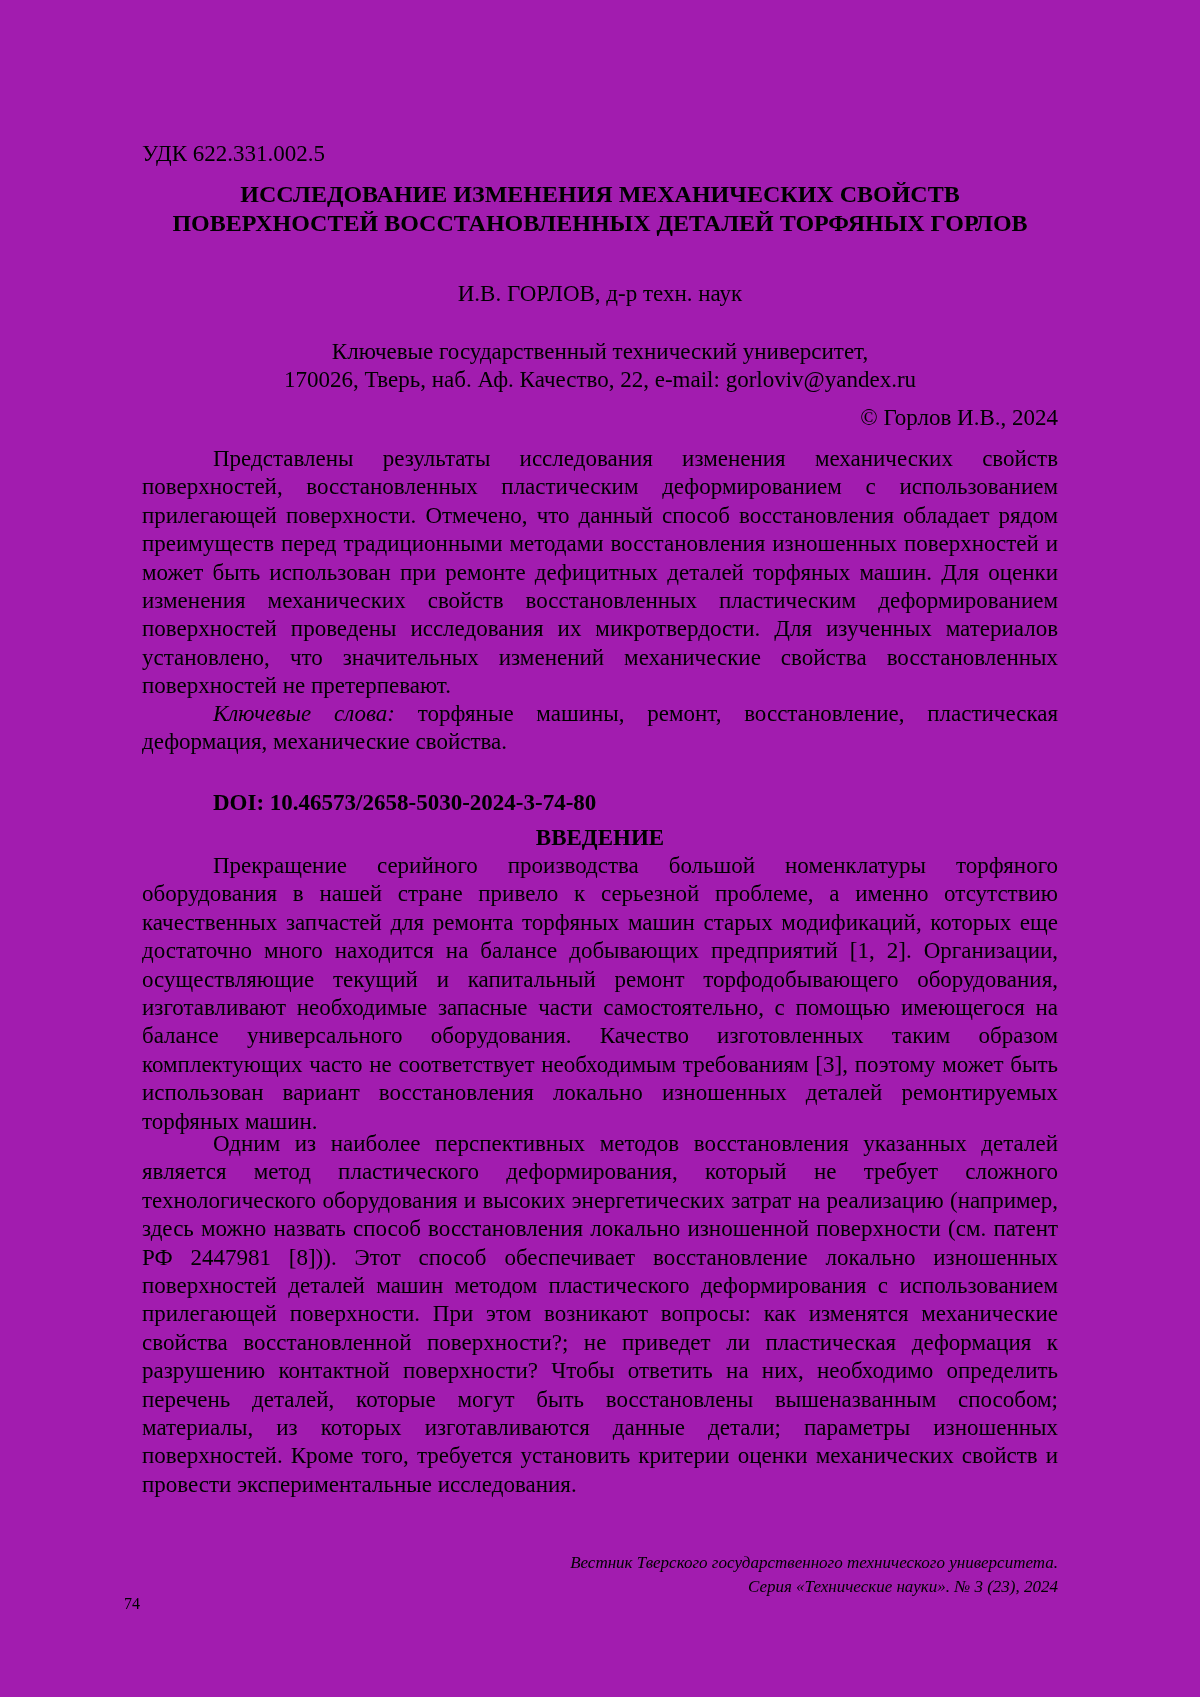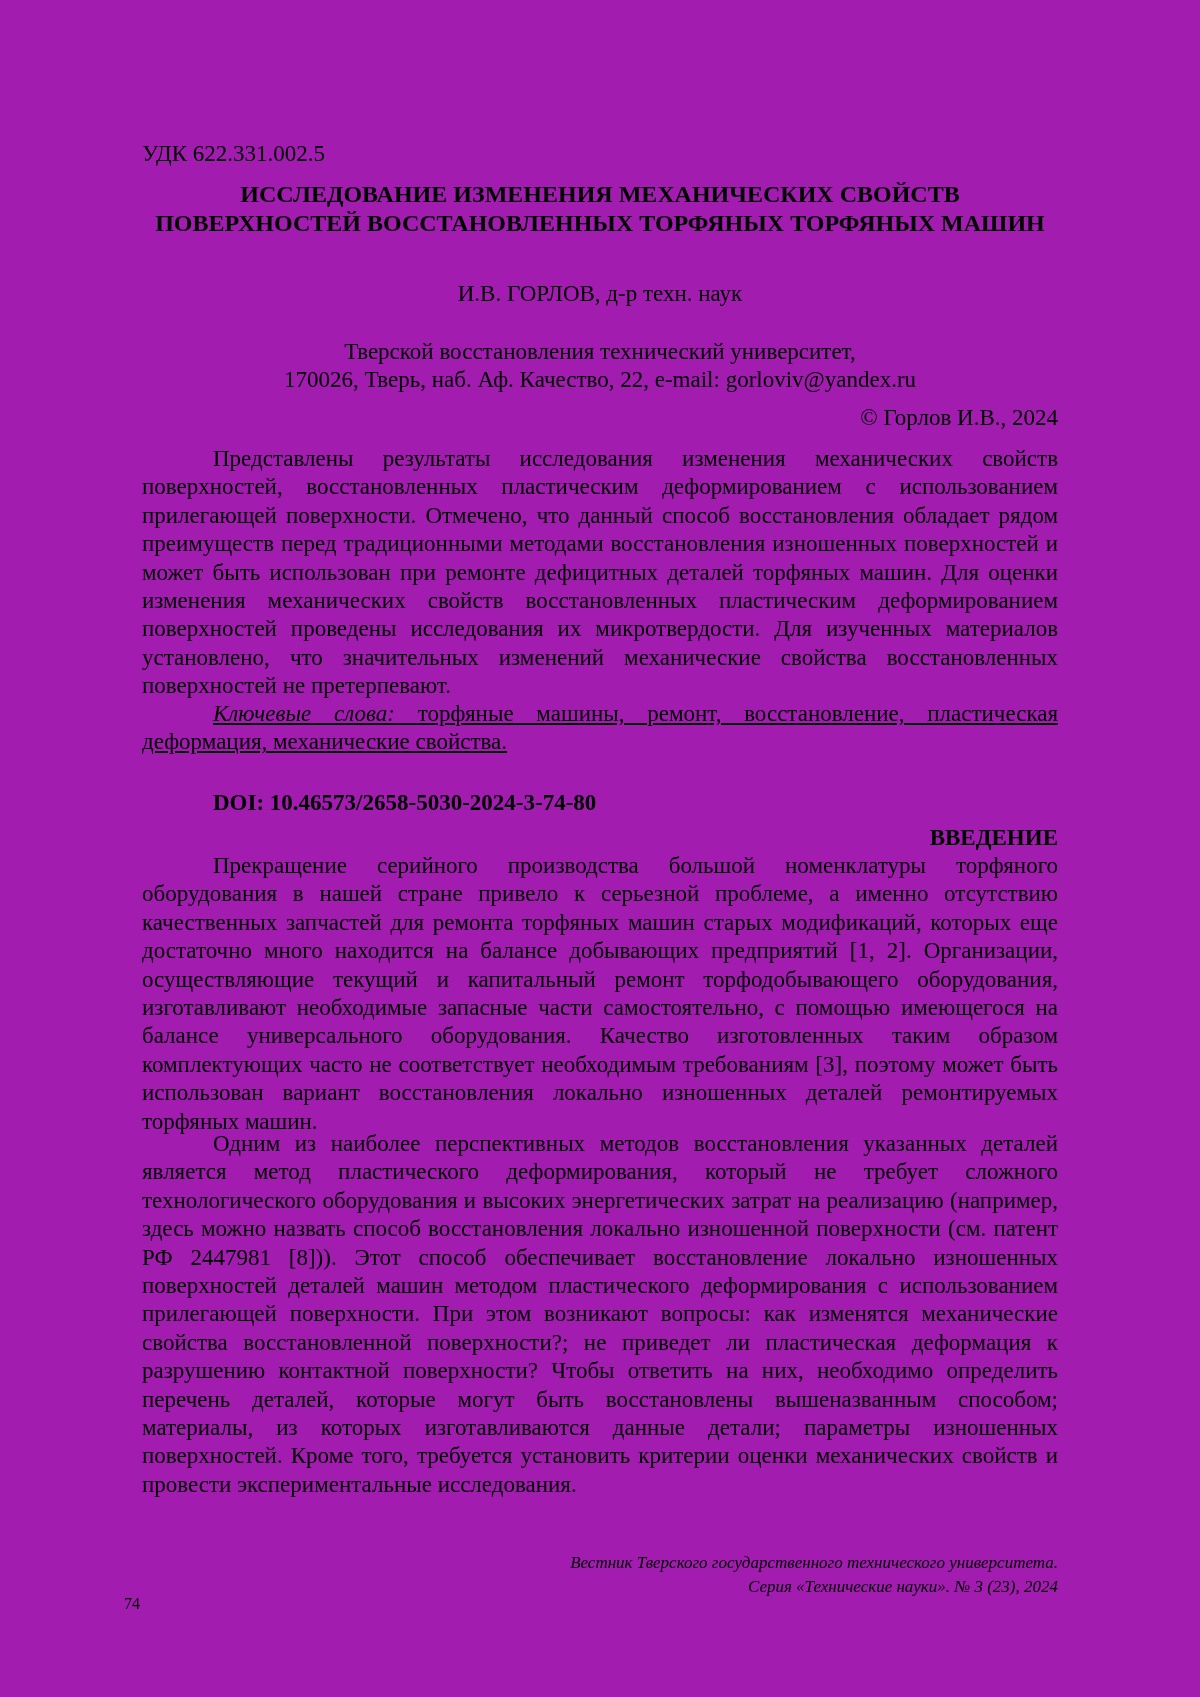--- a/index.html
+++ b/index.html
@@ -29,45 +29,45 @@
     line-height: 28.4px;
     -webkit-hyphens: none;
     hyphens: none;
   }
   .udk        { top: 140px; text-align: left; }
   .title      { top: 180px; text-align: center; font-weight: bold; font-size: 24px; line-height: 28.5px; }
   .author     { top: 280px; text-align: center; }
   .affil      { top: 338px; text-align: center; }
   .copyright  { top: 404px; text-align: right; }
   .abstract   { top: 445px; text-align: justify; text-indent: 71px; }
-  .keywords   { top: 700px; text-align: justify; text-indent: 71px; text-decoration: underline; }
+  .keywords   { top: 700px; text-align: justify; text-indent: 71px; }
   .kw-label   { font-style: italic; }
   .doi        { top: 789px; padding-left: 71px; font-weight: bold; box-sizing: border-box; }
-  .heading    { top: 824px; text-align: right; font-weight: bold; }
+  .heading    { top: 824px; text-align: center; font-weight: bold; }
   .para1      { top: 852px; text-align: justify; text-indent: 71px; }
   .para2      { top: 1130px; text-align: justify; text-indent: 71px; }
   .footer     { top: 1551px; text-align: right; font-style: italic; font-size: 17px; line-height: 24px; }
   .pagenum    { position: absolute; left: 124px; top: 1590px; font-size: 16px; line-height: 28.4px; }
 </style>
 </head>
 <body>
 
 <div class="page">
 
   <div class="block udk">УДК 622.331.002.5</div>
 
   <div class="block title">
     <span>ИССЛЕДОВАНИЕ ИЗМЕНЕНИЯ МЕХАНИЧЕСКИХ СВОЙСТВ</span><br>
-    <span>ПОВЕРХНОСТЕЙ ВОССТАНОВЛЕННЫХ ТОРФЯНЫХ ТОРФЯНЫХ МАШИН</span>
+    <span>ПОВЕРХНОСТЕЙ ВОССТАНОВЛЕННЫХ ДЕТАЛЕЙ ТОРФЯНЫХ ГОРЛОВ</span>
   </div>
 
   <div class="block author">И.В. ГОРЛОВ, д-р техн. наук</div>
 
   <div class="block affil">
-    <span>Тверской восстановления технический университет,</span><br>
+    <span>Ключевые государственный технический университет,</span><br>
     <span>170026, Тверь, наб. Аф. Качество, 22, e-mail: gorloviv@yandex.ru</span>
   </div>
 
   <div class="block copyright">© Горлов И.В., 2024</div>
 
   <div class="block abstract">Представлены результаты исследования изменения механических свойств поверхностей, восстановленных пластическим деформированием с использованием прилегающей поверхности. Отмечено, что данный способ восстановления обладает рядом преимуществ перед традиционными методами восстановления изношенных поверхностей и может быть использован при ремонте дефицитных деталей торфяных машин. Для оценки изменения механических свойств восстановленных пластическим деформированием поверхностей проведены исследования их микротвердости. Для изученных материалов установлено, что значительных изменений механические свойства восстановленных поверхностей не претерпевают.</div>
 
   <div class="block keywords">
     <span class="kw-label">Ключевые слова:</span><span> торфяные машины, ремонт, восстановление, пластическая деформация, механические свойства.</span>
   </div>

